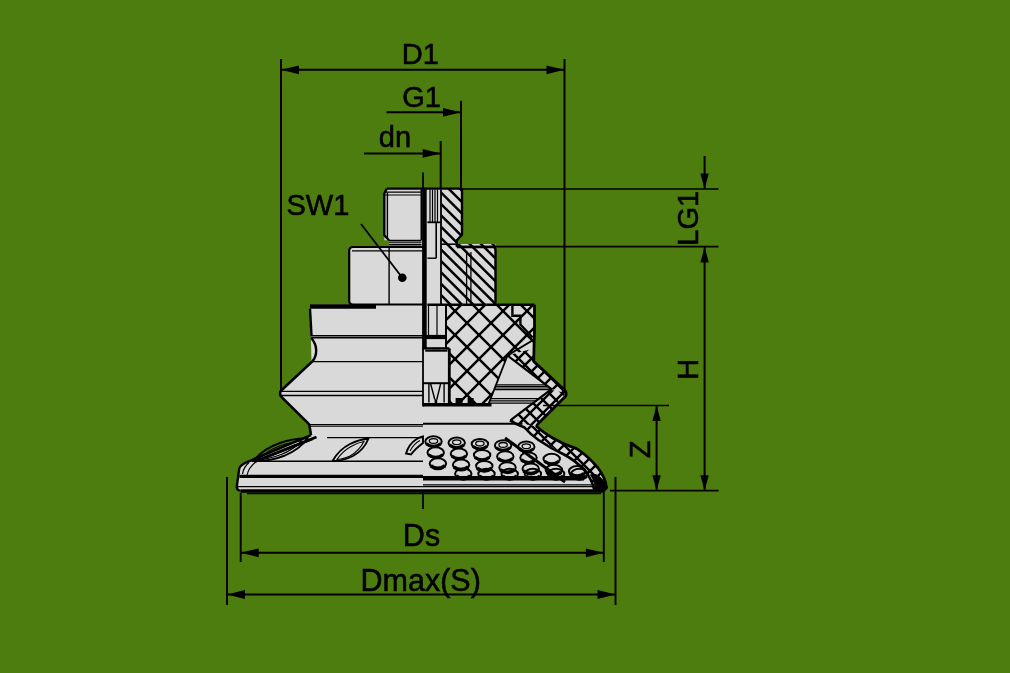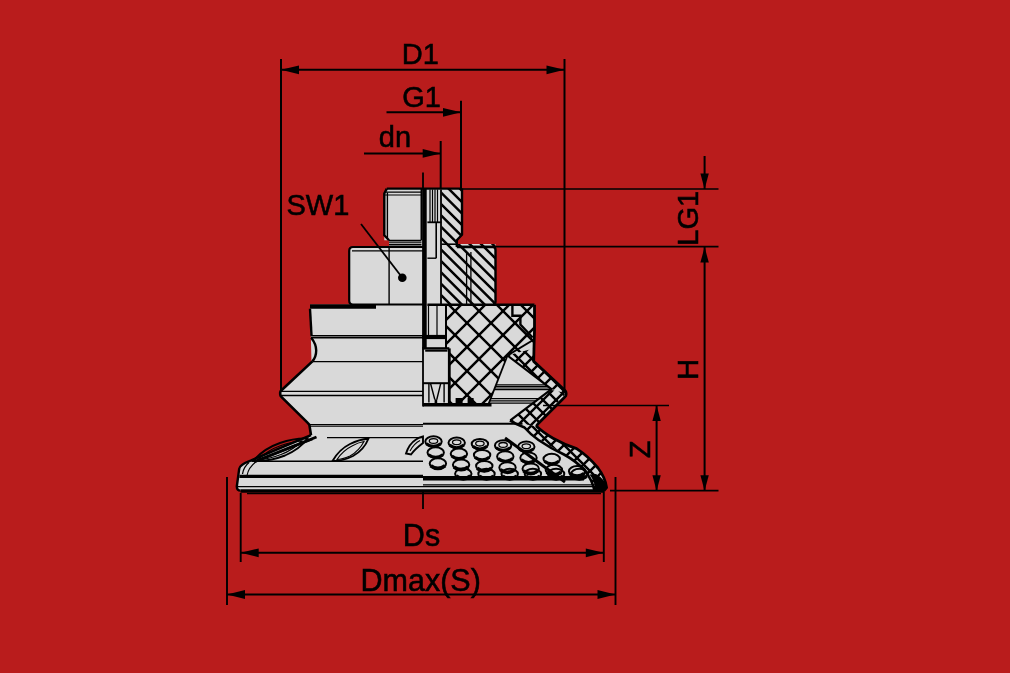--- a/index.html
+++ b/index.html
@@ -1,16 +1,16 @@
 <!DOCTYPE html>
 <html><head>
 <meta charset="utf-8">
 <style>
   html,body{margin:0;padding:0;background:#ffffff;}
-  #wrap{position:relative;width:1010px;height:673px;background:#b91c1c;overflow:hidden;}
+  #wrap{position:relative;width:1010px;height:673px;background:#4d7c0f;overflow:hidden;}
   svg{position:absolute;top:0;left:0;}
   text{font-family:"Liberation Sans",sans-serif;fill:#000;stroke:#000;stroke-width:0.55;}
 </style>
 </head>
 <body>
 <div id="wrap">
 <svg width="1010" height="673" viewBox="0 0 1010 673">
 <defs>
 <clipPath id="cM1">
           <path d="M441.5,188.6 L462,188.6 L462,234.7 L456.8,240.2 L456.8,244 L495.5,244 L495.5,304.5 L441.5,304.5 Z"></path>

